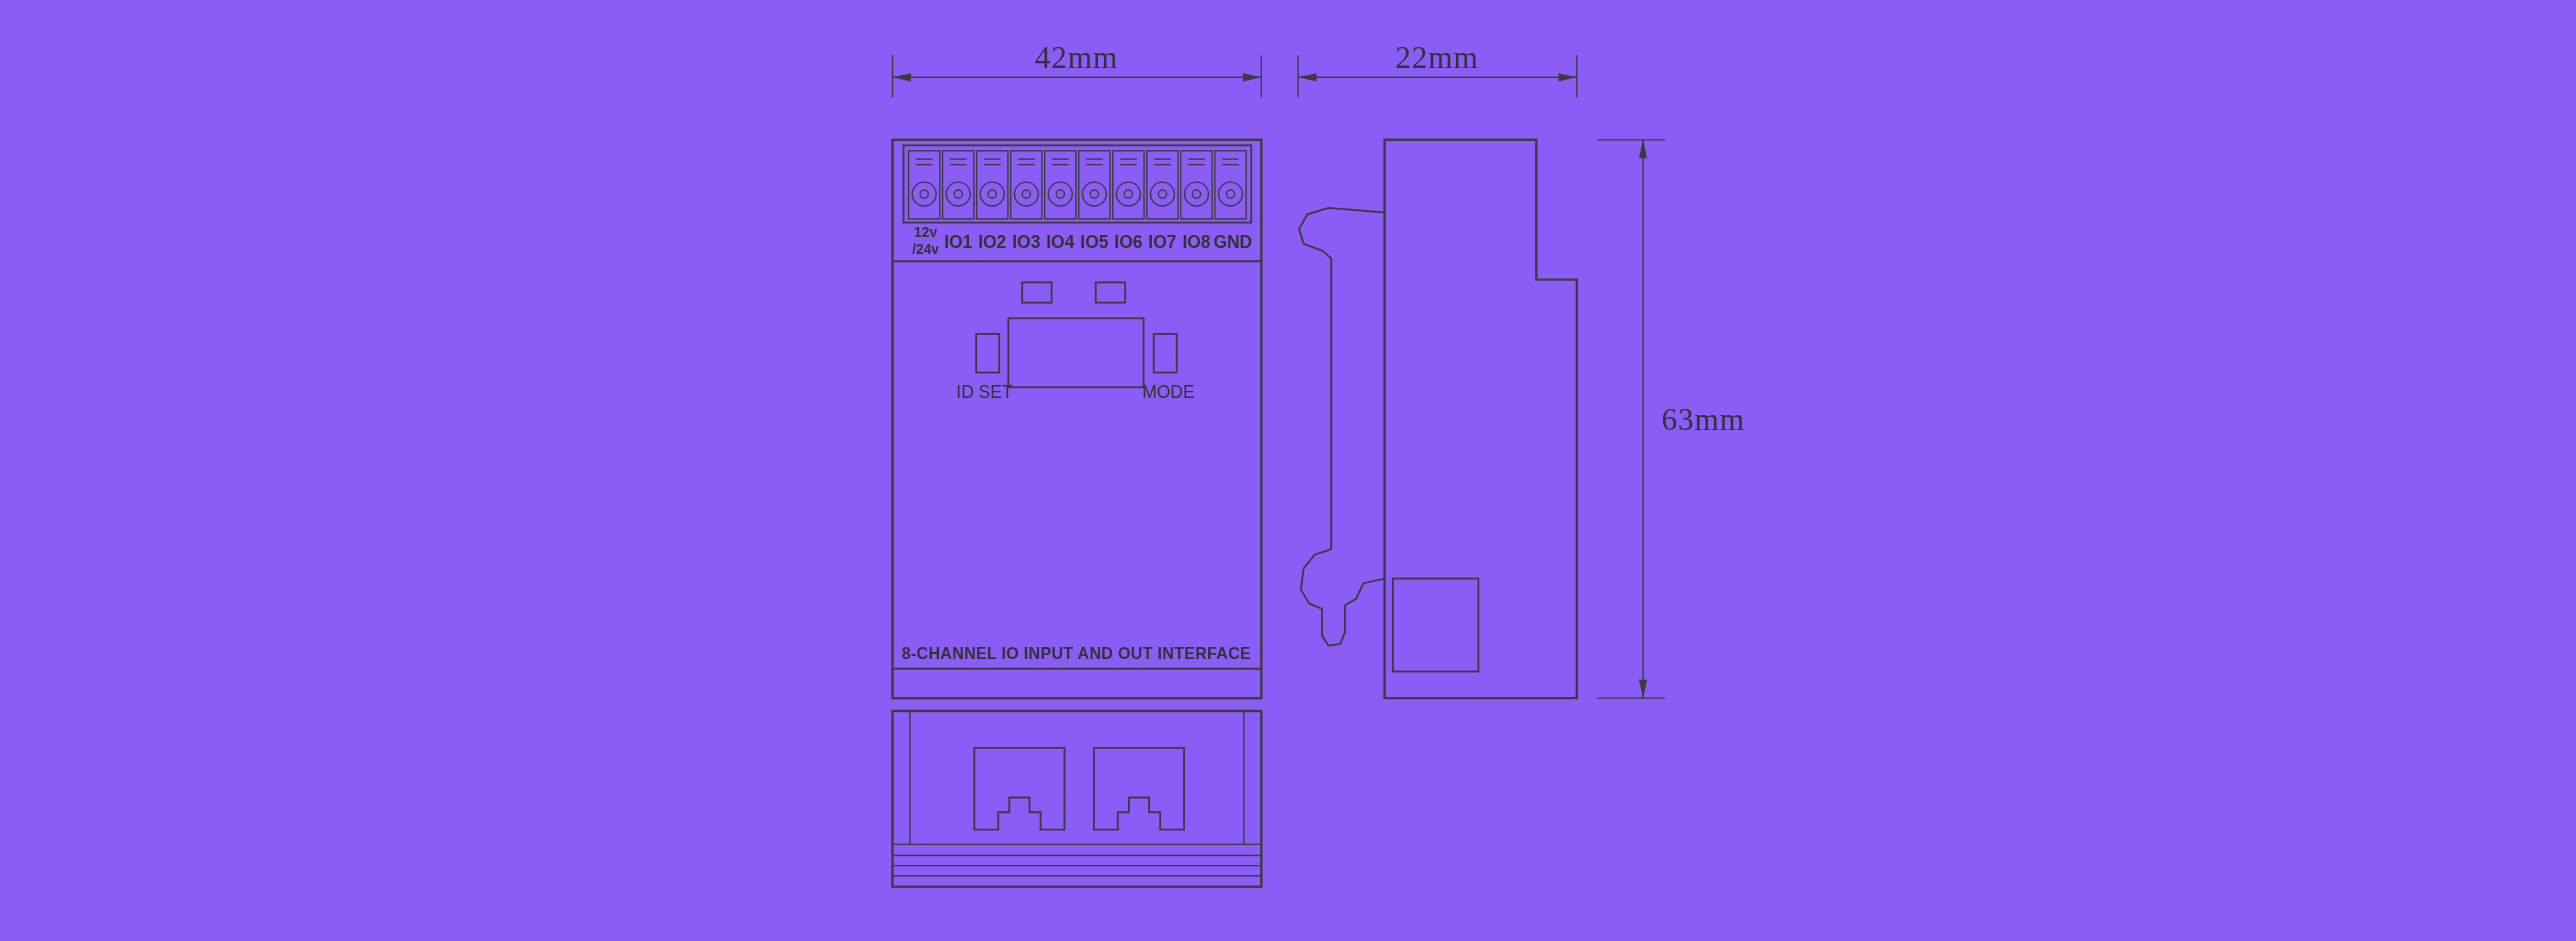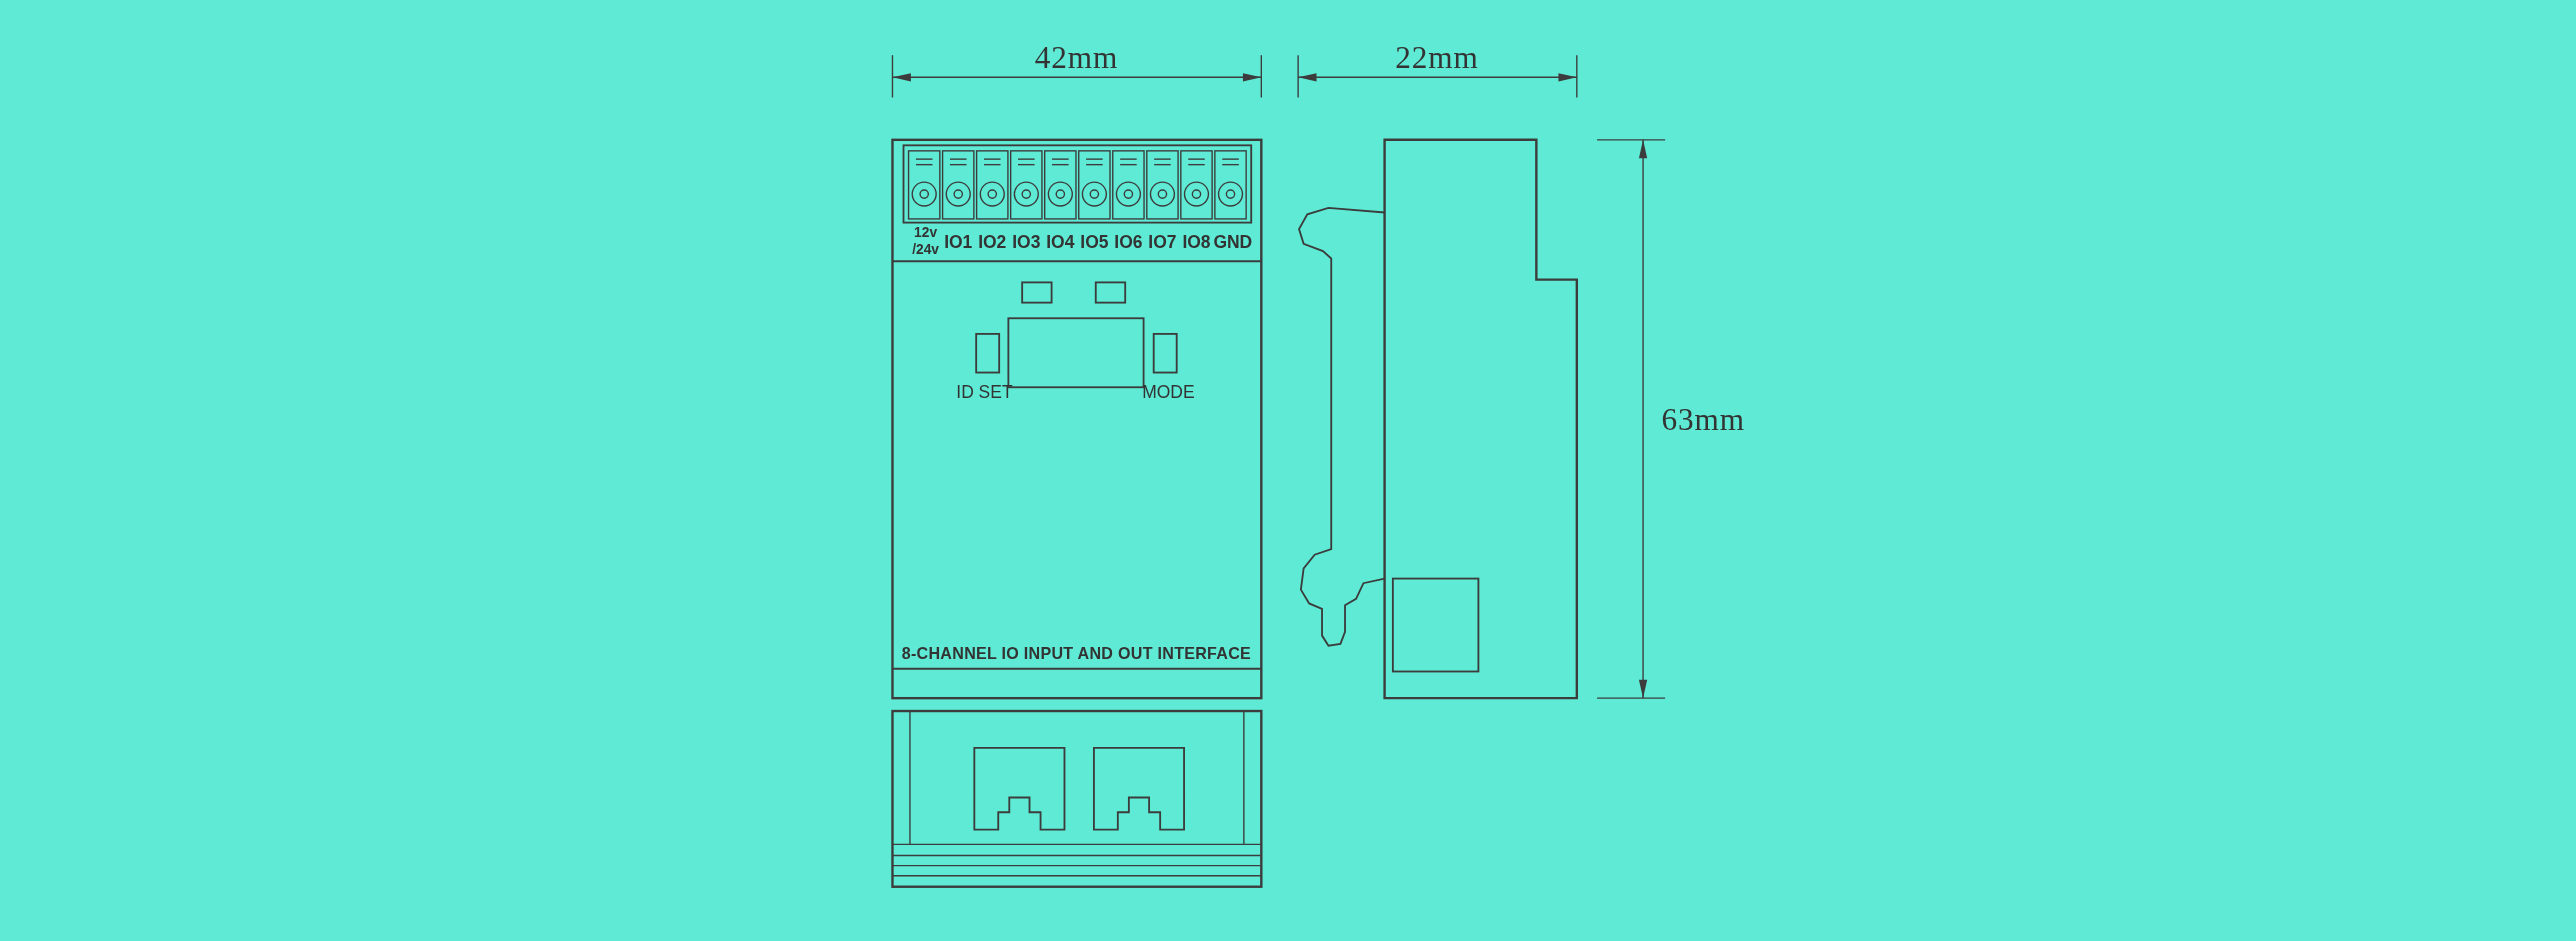--- a/index.html
+++ b/index.html
@@ -1,16 +1,16 @@
 <!DOCTYPE html>
 <html style="font-size:14.7px"><head>
 <meta charset="utf-8">
 <style>
   html,body{margin:0;padding:0;background:#ffffff;}
-  .canvas{position:relative;width:2576px;height:941px;background:#5eead4;overflow:hidden;}
+  .canvas{position:relative;width:2576px;height:941px;background:#8b5cf6;overflow:hidden;}
   svg{display:block;}
   .ln{stroke:#3c3c3c;fill:none;stroke-width:2;}
   .ln-thick{stroke:#3c3c3c;fill:none;stroke-width:2.6;}
   .ln-thin{stroke:#3c3c3c;fill:none;stroke-width:1.5;}
   .arrow{fill:#3c3c3c;stroke:none;}
   .dim-text{font-family:"Liberation Serif", serif;font-size:34px;fill:#333333;letter-spacing:1px;}
   .io-label{font-family:"Liberation Sans", sans-serif;font-size:19px;font-weight:bold;fill:#333333;}
   .pw-label{font-family:"Liberation Sans", sans-serif;font-size:15px;font-weight:bold;fill:#333333;}
   .btn-label{font-family:"Liberation Sans", sans-serif;font-size:19px;fill:#333333;}
   .footer-label{font-family:"Liberation Sans", sans-serif;font-size:17.5px;font-weight:bold;fill:#333333;letter-spacing:.3px;}

